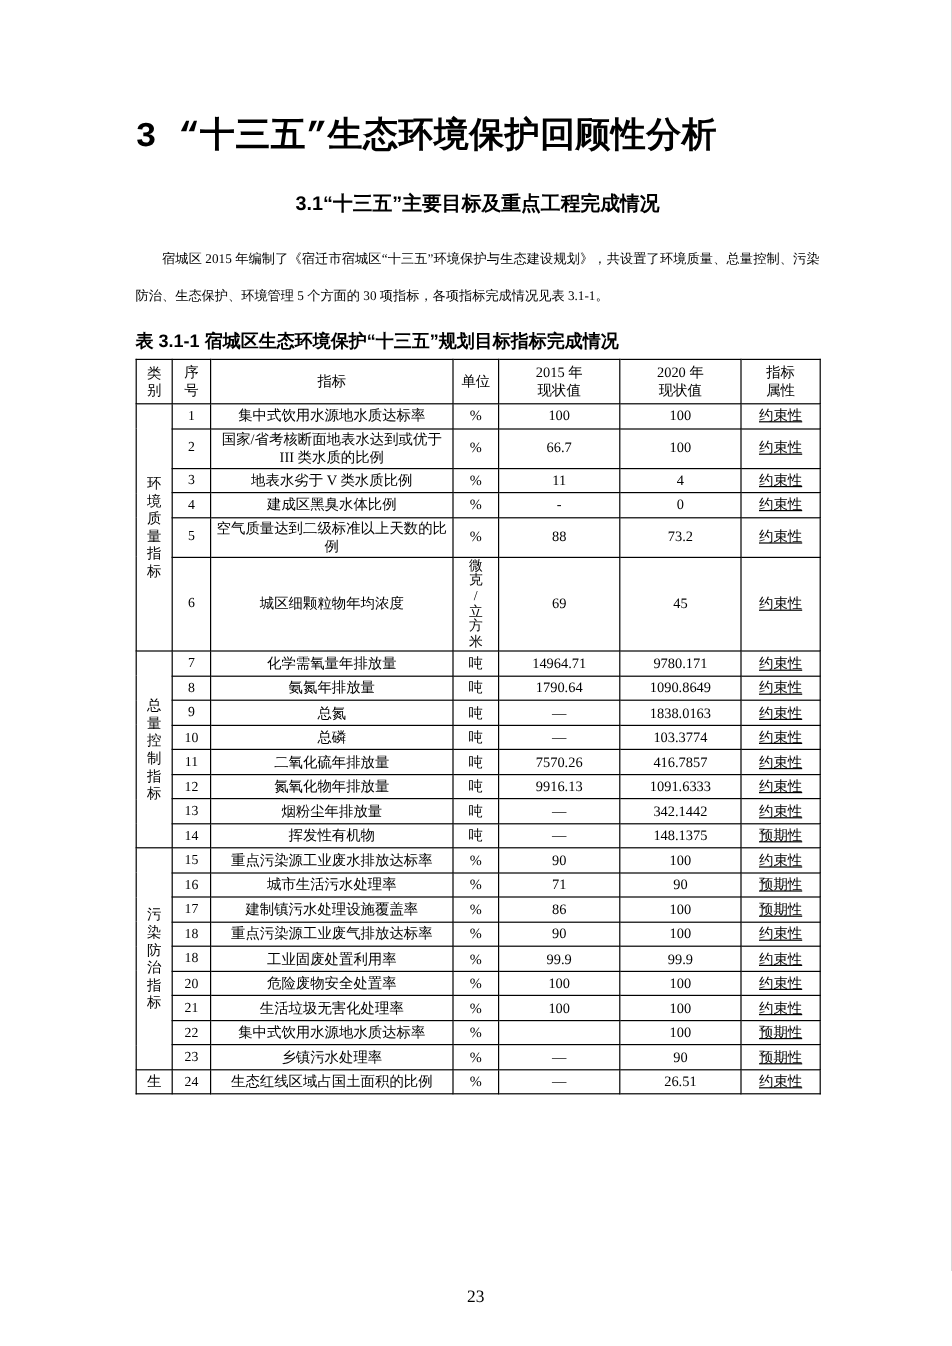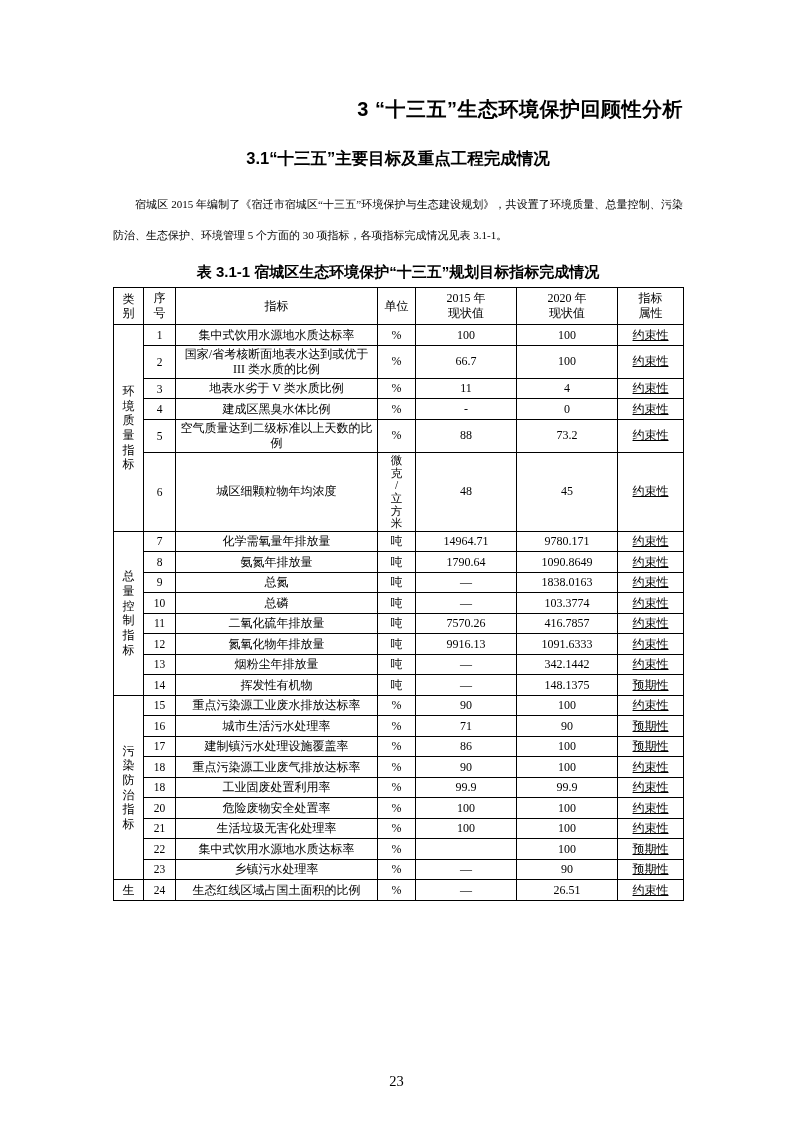--- a/index.html
+++ b/index.html
@@ -18,48 +18,46 @@
     color: #000;
     overflow: hidden;
   }
   .content {
     position: absolute;
     left: 113px;
     top: 96px;
     width: 570px;
   }
   h1.doc-h1 {
-    font-family: Liberation Sans, sans-serif;
-    font-size: 20px;
+    font-family: Liberation Mono, monospace;
+    font-size: 29px;
     font-weight: bold;
     margin: 0 0 26px 0;
     letter-spacing: 0.5px;
     line-height: 1.3;
-    text-align: right;
   }
   h2.doc-h2 {
     font-family: "Liberation Sans", "DejaVu Sans", sans-serif;
     font-size: 16.5px;
     font-weight: bold;
     margin: 0 0 20px 0;
     line-height: 1.3;
     text-align: center;
   }
   p.body-text {
     font-size: 11px;
     line-height: 31px;
     margin: 0 0 12px 0;
     text-align: justify;
     text-indent: 2em;
   }
   .table-caption {
     font-family: "Liberation Sans", "DejaVu Sans", sans-serif;
     font-size: 15px;
     font-weight: bold;
-    text-align: center;
     margin: 4px 0 5px 0;
   }
   table.main-table {
     border-collapse: collapse;
     width: 100%;
     table-layout: fixed;
     font-size: 11.5px;
     line-height: 1.25;
   }
   table.main-table td, table.main-table th {
@@ -201,21 +199,21 @@
             <td class="idx-cell">6</td>
             <td class="name-cell">城区细颗粒物年均浓度</td>
             <td class="unit-cell unit-vert">
               <span>微</span>
               <span>克</span>
               <span>/</span>
               <span>立</span>
               <span>方</span>
               <span>米</span>
             </td>
-            <td class="val-cell">48</td>
+            <td class="val-cell">69</td>
             <td class="val-cell">45</td>
             <td class="attr-cell">约束性</td>
           </tr>
           <tr class="row-std">
             <td class="cat-cell" rowspan="8">
               <span>总</span>
               <span>量</span>
               <span>控</span>
               <span>制</span>
               <span>指</span>

